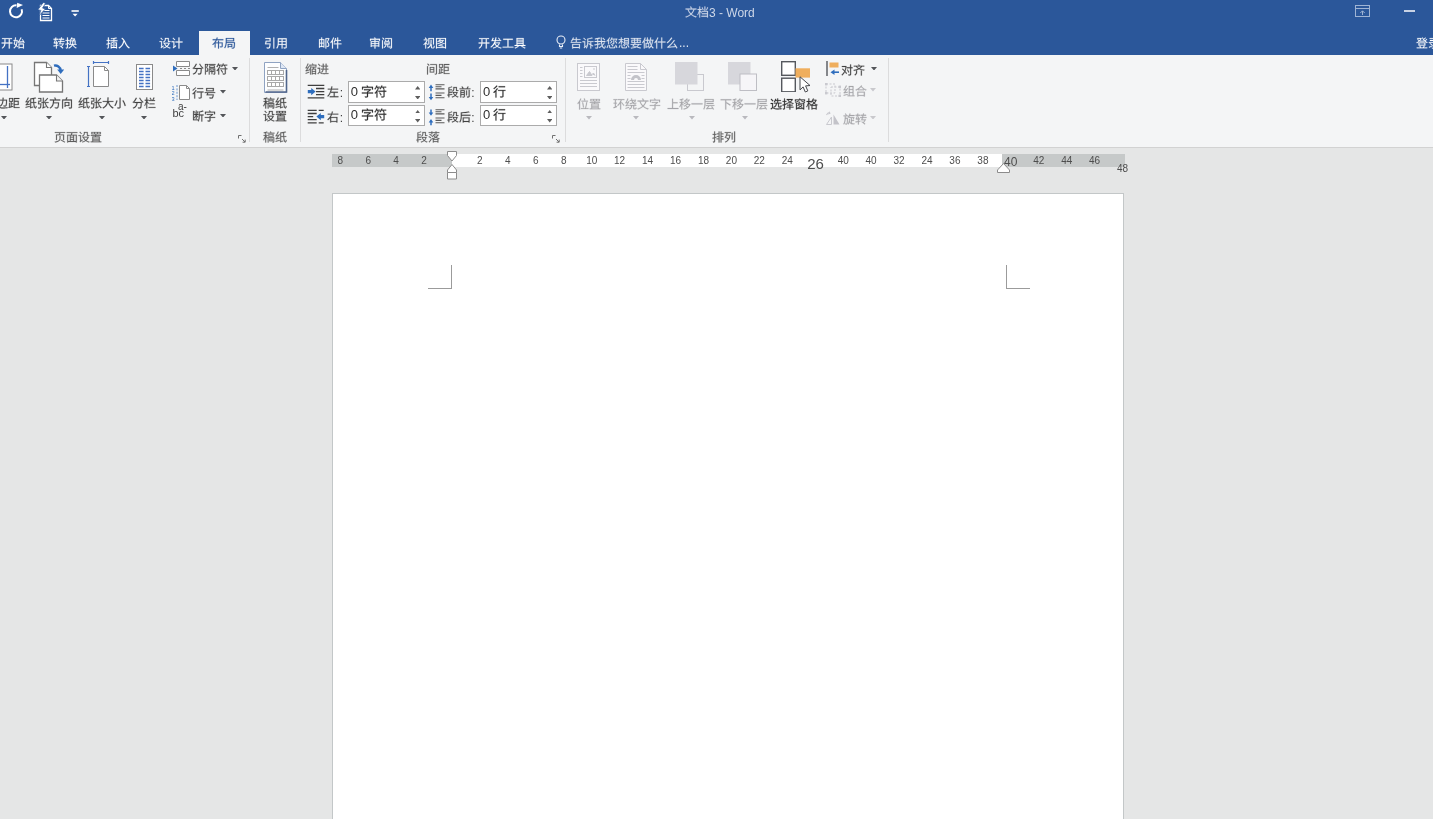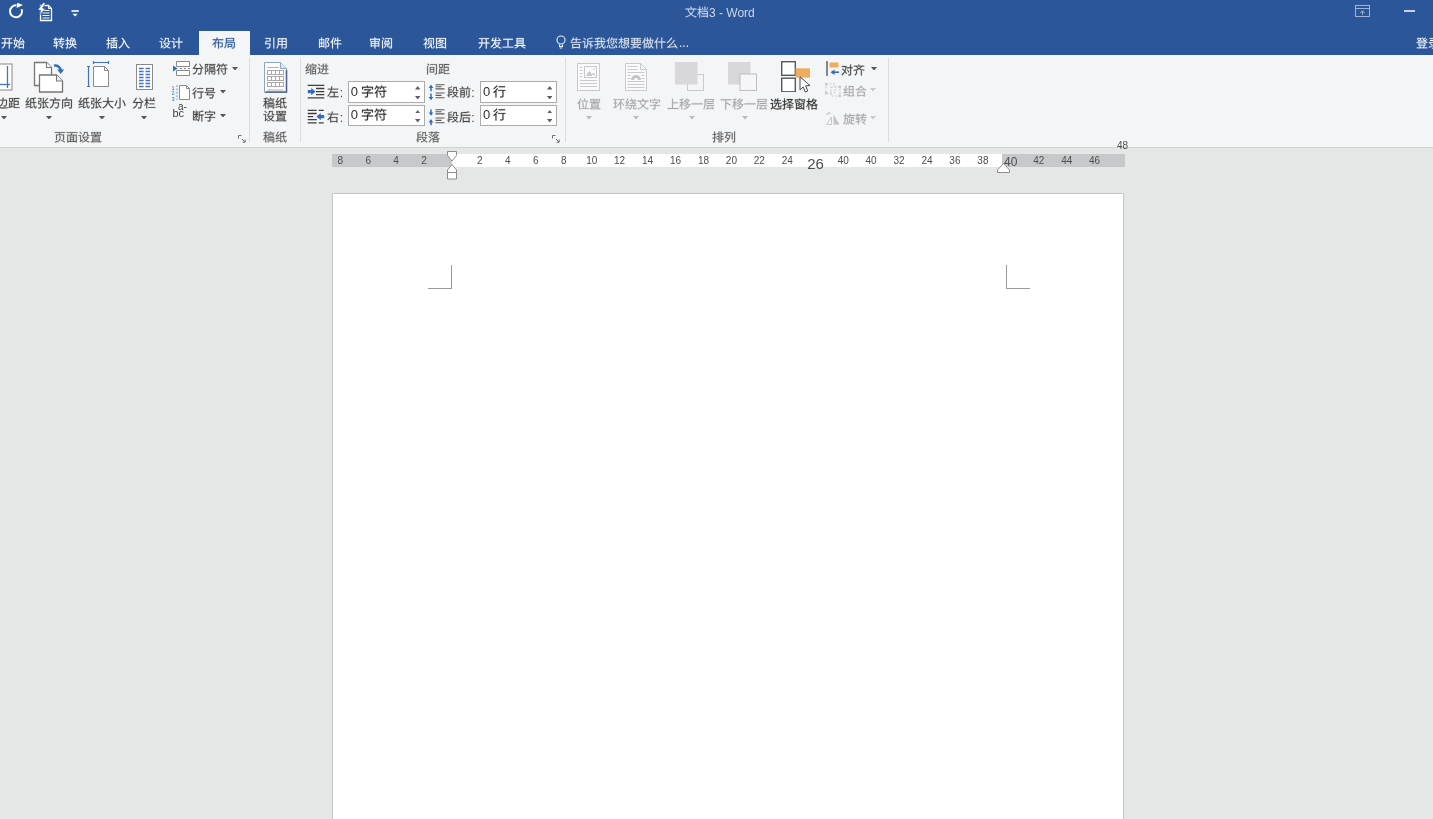--- a/index.html
+++ b/index.html
@@ -553,21 +553,21 @@
 <div class="txt" style="left:835.2px;top:156.2px;width:16px;text-align:center;font-size:10px;color:#4e4e4e">40</div>
 <div class="txt" style="left:863.1px;top:156.2px;width:16px;text-align:center;font-size:10px;color:#4e4e4e">40</div>
 <div class="txt" style="left:891.0px;top:156.2px;width:16px;text-align:center;font-size:10px;color:#4e4e4e">32</div>
 <div class="txt" style="left:919.0px;top:156.2px;width:16px;text-align:center;font-size:10px;color:#4e4e4e">24</div>
 <div class="txt" style="left:946.9px;top:156.2px;width:16px;text-align:center;font-size:10px;color:#4e4e4e">36</div>
 <div class="txt" style="left:974.9px;top:156.2px;width:16px;text-align:center;font-size:10px;color:#4e4e4e">38</div>
 <div class="txt" style="left:1002.8px;top:156.2px;width:16px;text-align:center;font-size:12px;color:#4e4e4e">40</div>
 <div class="txt" style="left:1030.7px;top:156.2px;width:16px;text-align:center;font-size:10px;color:#4e4e4e">42</div>
 <div class="txt" style="left:1058.7px;top:156.2px;width:16px;text-align:center;font-size:10px;color:#4e4e4e">44</div>
 <div class="txt" style="left:1086.6px;top:156.2px;width:16px;text-align:center;font-size:10px;color:#4e4e4e">46</div>
-<div class="txt" style="left:1114.6px;top:141px;width:16px;text-align:center;font-size:10px;color:#4e4e4e">48</div>
+<div class="txt" style="left:1114.6px;top:164px;width:16px;text-align:center;font-size:10px;color:#4e4e4e">48</div>
 <svg class="abs" style="left:445px;top:151px" width="15" height="31" viewBox="0 0 15 31">
 <path d="M2.5 .5 h9 v4 L7 10 2.5 4.5 z" fill="#fff" stroke="#8c8c8c"></path>
 <path d="M7 13.5 l4.5 5.5 v2.5 h-9 v-2.5 z" fill="#fff" stroke="#8c8c8c"></path>
 <path d="M2.5 21.5 h9 v6.5 h-9 z" fill="#fff" stroke="#8c8c8c"></path>
 </svg>
 <svg class="abs" style="left:997px;top:162.5px" width="13" height="10" viewBox="0 0 13 10">
 <path d="M6.5 .5 l6 6.5 v2.5 h-12 v-2.5 z" fill="#fff" stroke="#8c8c8c"></path>
 </svg>
 <div class="abs" style="left:428px;top:288px;width:24px;height:1px;background:#9b9b9b"></div>
 <div class="abs" style="left:451px;top:265px;width:1px;height:24px;background:#9b9b9b"></div>

